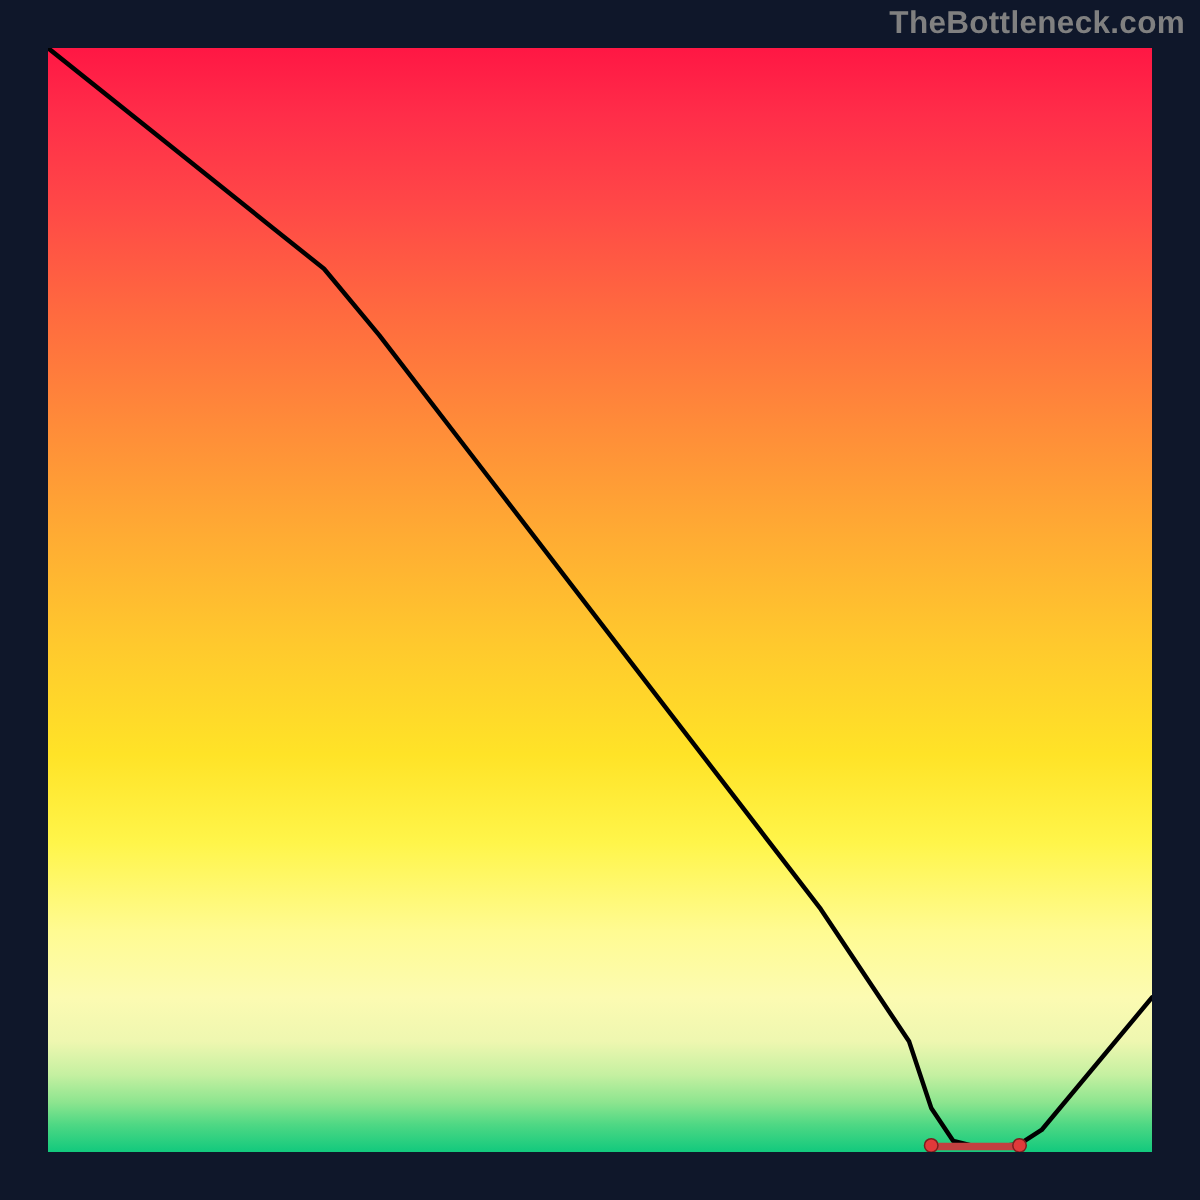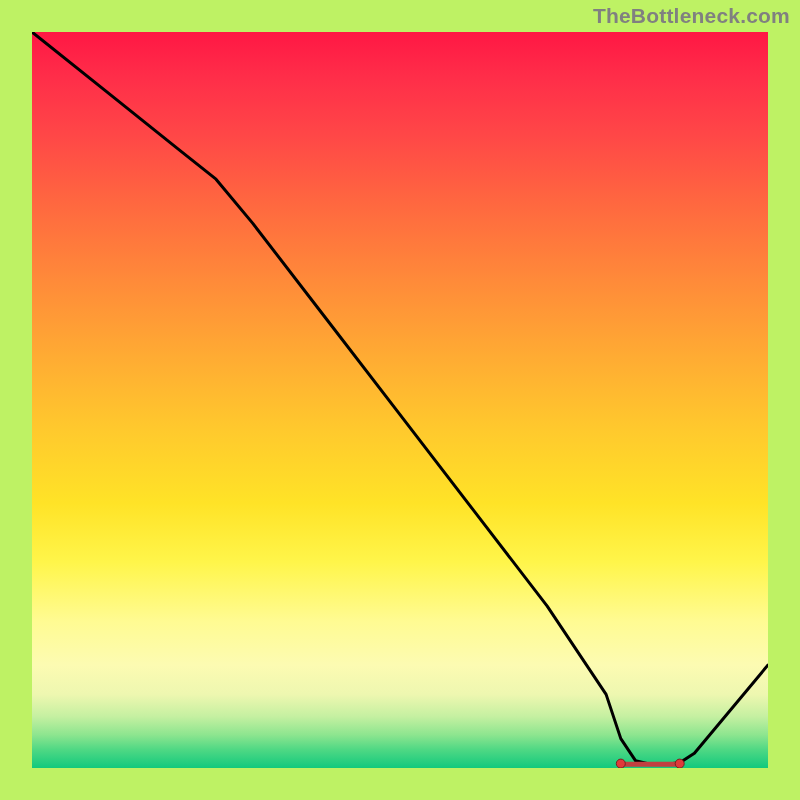--- a/index.html
+++ b/index.html
@@ -8,21 +8,21 @@
     width: 800px;
     height: 800px;
     background: #000;
     overflow: hidden;
     font-family: Arial, Helvetica, sans-serif;
   }
   .frame {
     position: relative;
     width: 800px;
     height: 800px;
-    background: #bef264;
+    background: #0f172a;
   }
   .watermark {
     position: absolute;
     top: 4px;
     right: 10px;
     color: #808080;
     font-size: 21px;
     font-weight: 600;
     letter-spacing: 0.2px;
   }

